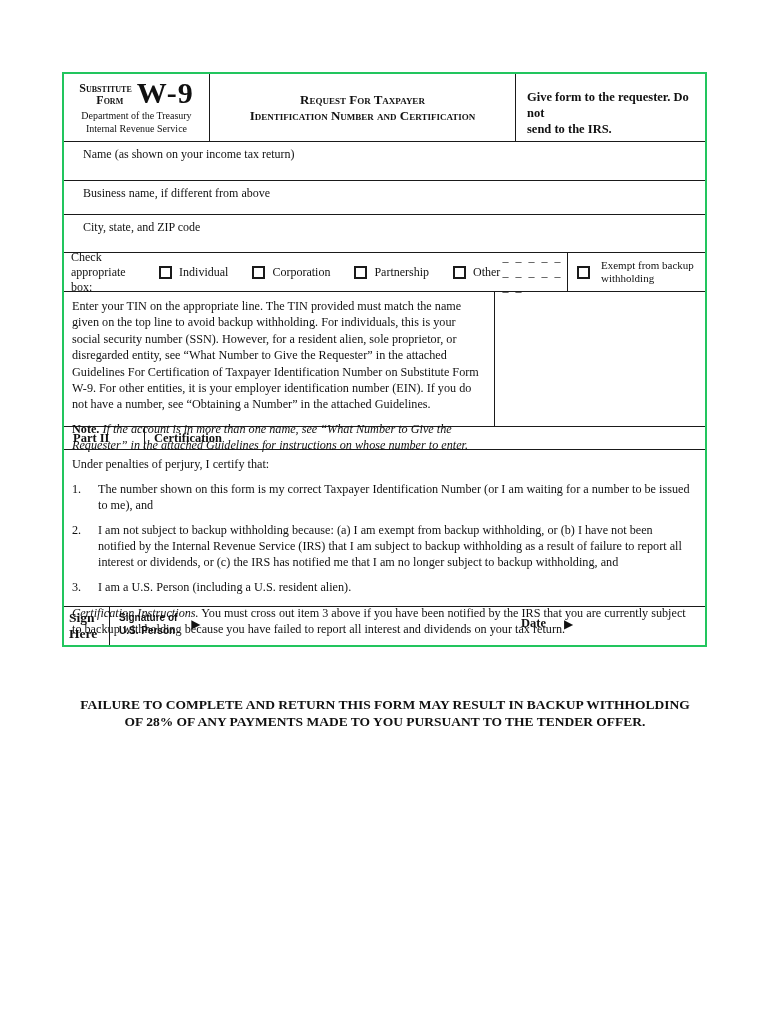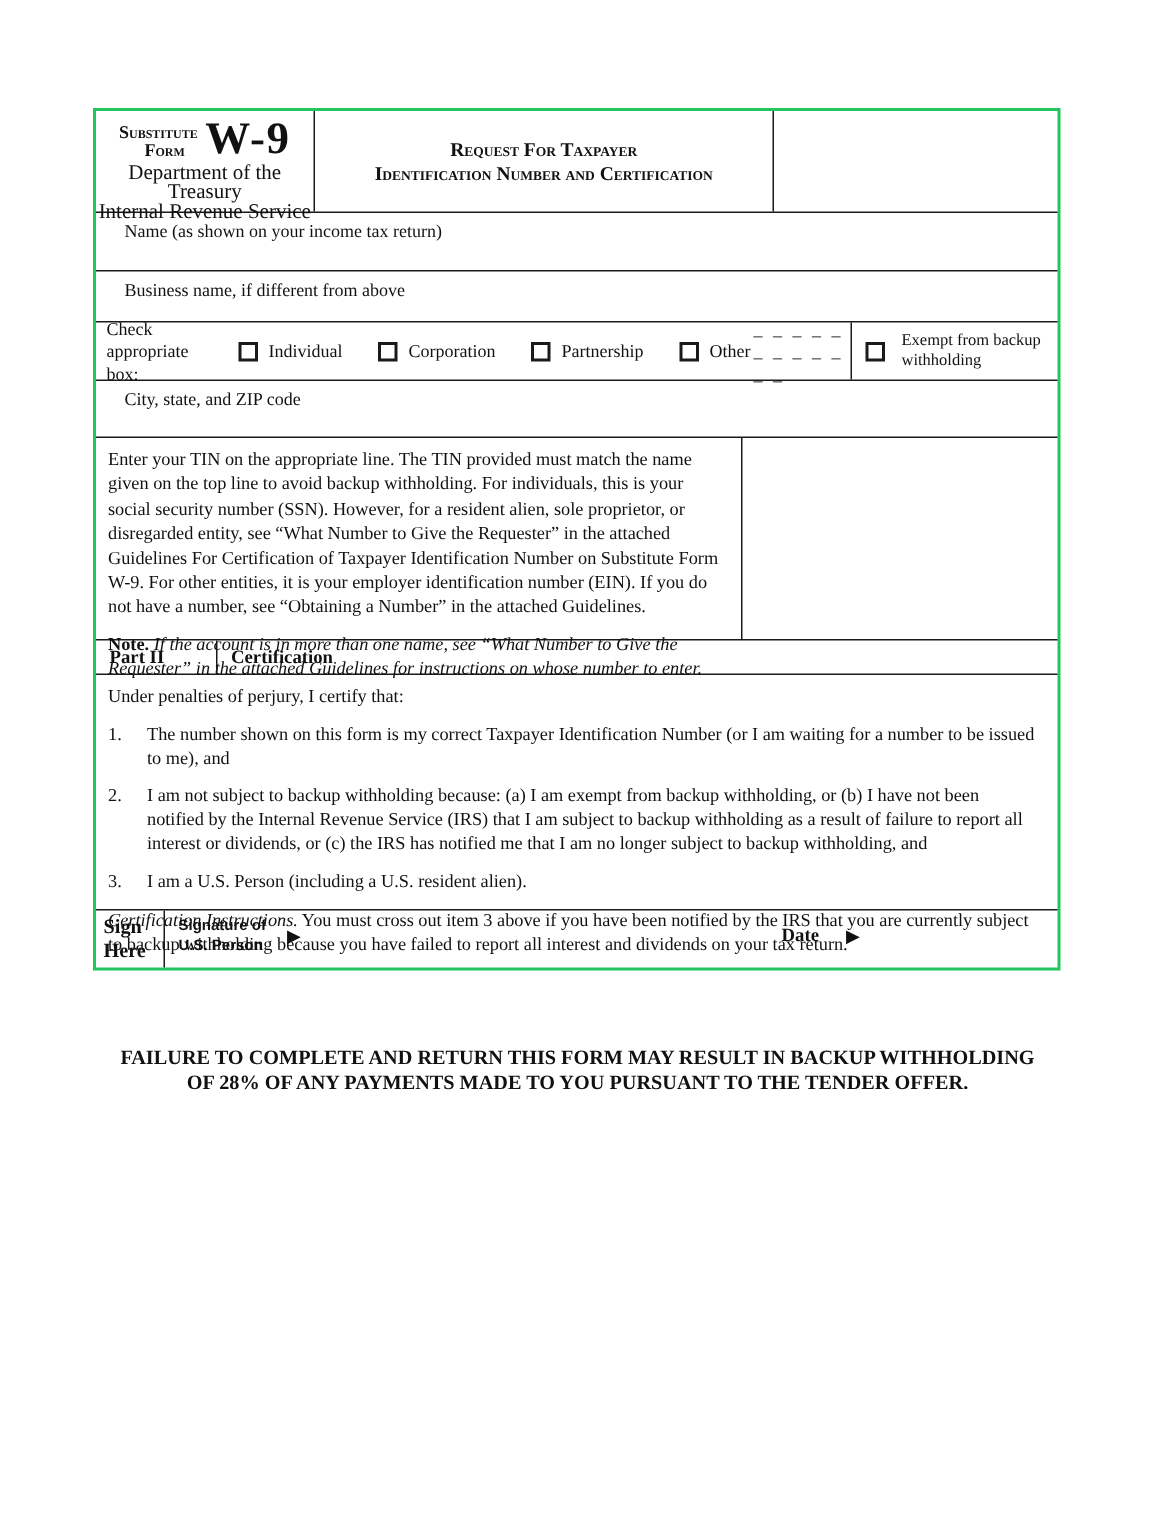--- a/index.html
+++ b/index.html
@@ -38,21 +38,21 @@
   .bord-r { border-right: 1px solid #1a1a1a; }
 
   
   .hc1 { width: 146px; padding-top: 5px; }
   .hc2 { width: 306px; display: flex; flex-direction: column; justify-content: center; align-items: center; }
   .hc3 { flex: 1; padding: 15px 8px 0 11px; }
   .w9-top { display: flex; justify-content: center; align-items: flex-start; }
   .w9-sub { font-weight: bold; font-variant: small-caps; font-size: 12px; line-height: 12px; padding-top: 3px; }
   .w9-sub .l2 { margin-left: 17px; }
   .w9-num { font-size: 30px; font-weight: bold; line-height: 27px; margin-left: 5px; letter-spacing: 1px; }
-  .w9-dept { text-align: center; font-size: 14px; line-height: 13px; margin-top: 3px; }
+  .w9-dept { text-align: center; font-size: 10px; line-height: 13px; margin-top: 3px; }
   .main-title { font-weight: bold; font-variant: small-caps; font-size: 13px; line-height: 16px; text-align: center; }
   .req-note { font-weight: bold; font-size: 12.5px; line-height: 16px; }
 
   
   .field-label { font-size: 12px; padding: 5px 7px 0 19px; }
 
   
   .check-left { flex: 1; display: flex; align-items: center; padding-left: 7px; font-size: 12px; }
   .check-right { width: 138px; align-self: stretch; display: flex; align-items: center; padding-left: 9px; font-size: 11px; line-height: 13px; }
   .cb { display: inline-block; width: 13px; height: 13px; border: 2px solid #1a1a1a; background: #fff; flex: none; }
@@ -126,28 +126,36 @@
         </div>
         <div class="w9-dept">
           <div>Department of the Treasury</div>
           <div>Internal Revenue Service</div>
         </div>
       </div>
       <div class="cell hc2 bord-r">
         <div class="main-title">Request For Taxpayer</div>
         <div class="main-title">Identification Number and Certification</div>
       </div>
+      <div class="cell hc3">
+        <div class="req-note">Give form to the requester.  Do not</div>
+        <div class="req-note">send to the IRS.</div>
+      </div>
     </div>
 
     <div class="row r-name">
       <div class="field-label">Name (as shown on your income tax return)</div>
     </div>
 
     <div class="row r-biz">
       <div class="field-label">Business name, if different from above</div>
+    </div>
+
+    <div class="row r-city">
+      <div class="field-label">City, state, and ZIP code</div>
     </div>
 
     <div class="row r-check">
       <div class="check-left">
         <span>Check appropriate box:</span>
         <span class="cb-option">
           <span class="cb"></span>
           <span>Individual</span>
         </span>
         <span class="cb-option">
@@ -161,24 +169,20 @@
         <span class="cb-option">
           <span class="cb"></span>
           <span>Other</span>
           <span class="other-blank">_ _ _ _ _ _ _ _ _ _ _ _</span>
         </span>
       </div>
       <div class="check-right" style="border-left:1px solid #1a1a1a;">
         <span class="cb"></span>
         <span class="exempt-label">Exempt from backup withholding</span>
       </div>
-    </div>
-
-    <div class="row r-city">
-      <div class="field-label">City, state, and ZIP code</div>
     </div>
 
 
     <div class="row r-p1b">
       <div class="cell p1-left bord-r">
         <div>Enter your TIN on the appropriate line.  The TIN provided must match the name given on the top line to avoid backup withholding.  For individuals, this is your social security number (SSN).  However, for a resident alien, sole proprietor, or disregarded entity, see “What Number to Give the Requester” in the attached Guidelines For Certification of Taxpayer Identification Number on Substitute Form W-9.  For other entities, it is your employer identification number (EIN).  If you do not have a number, see “Obtaining a Number” in the attached Guidelines.</div>
         <div class="p1-note">
           <span class="bold">Note.</span>
           <span class="italic">If the account is in more than one name, see “What Number to Give the Requester” in the attached Guidelines for instructions on whose number to enter.</span>
         </div>

